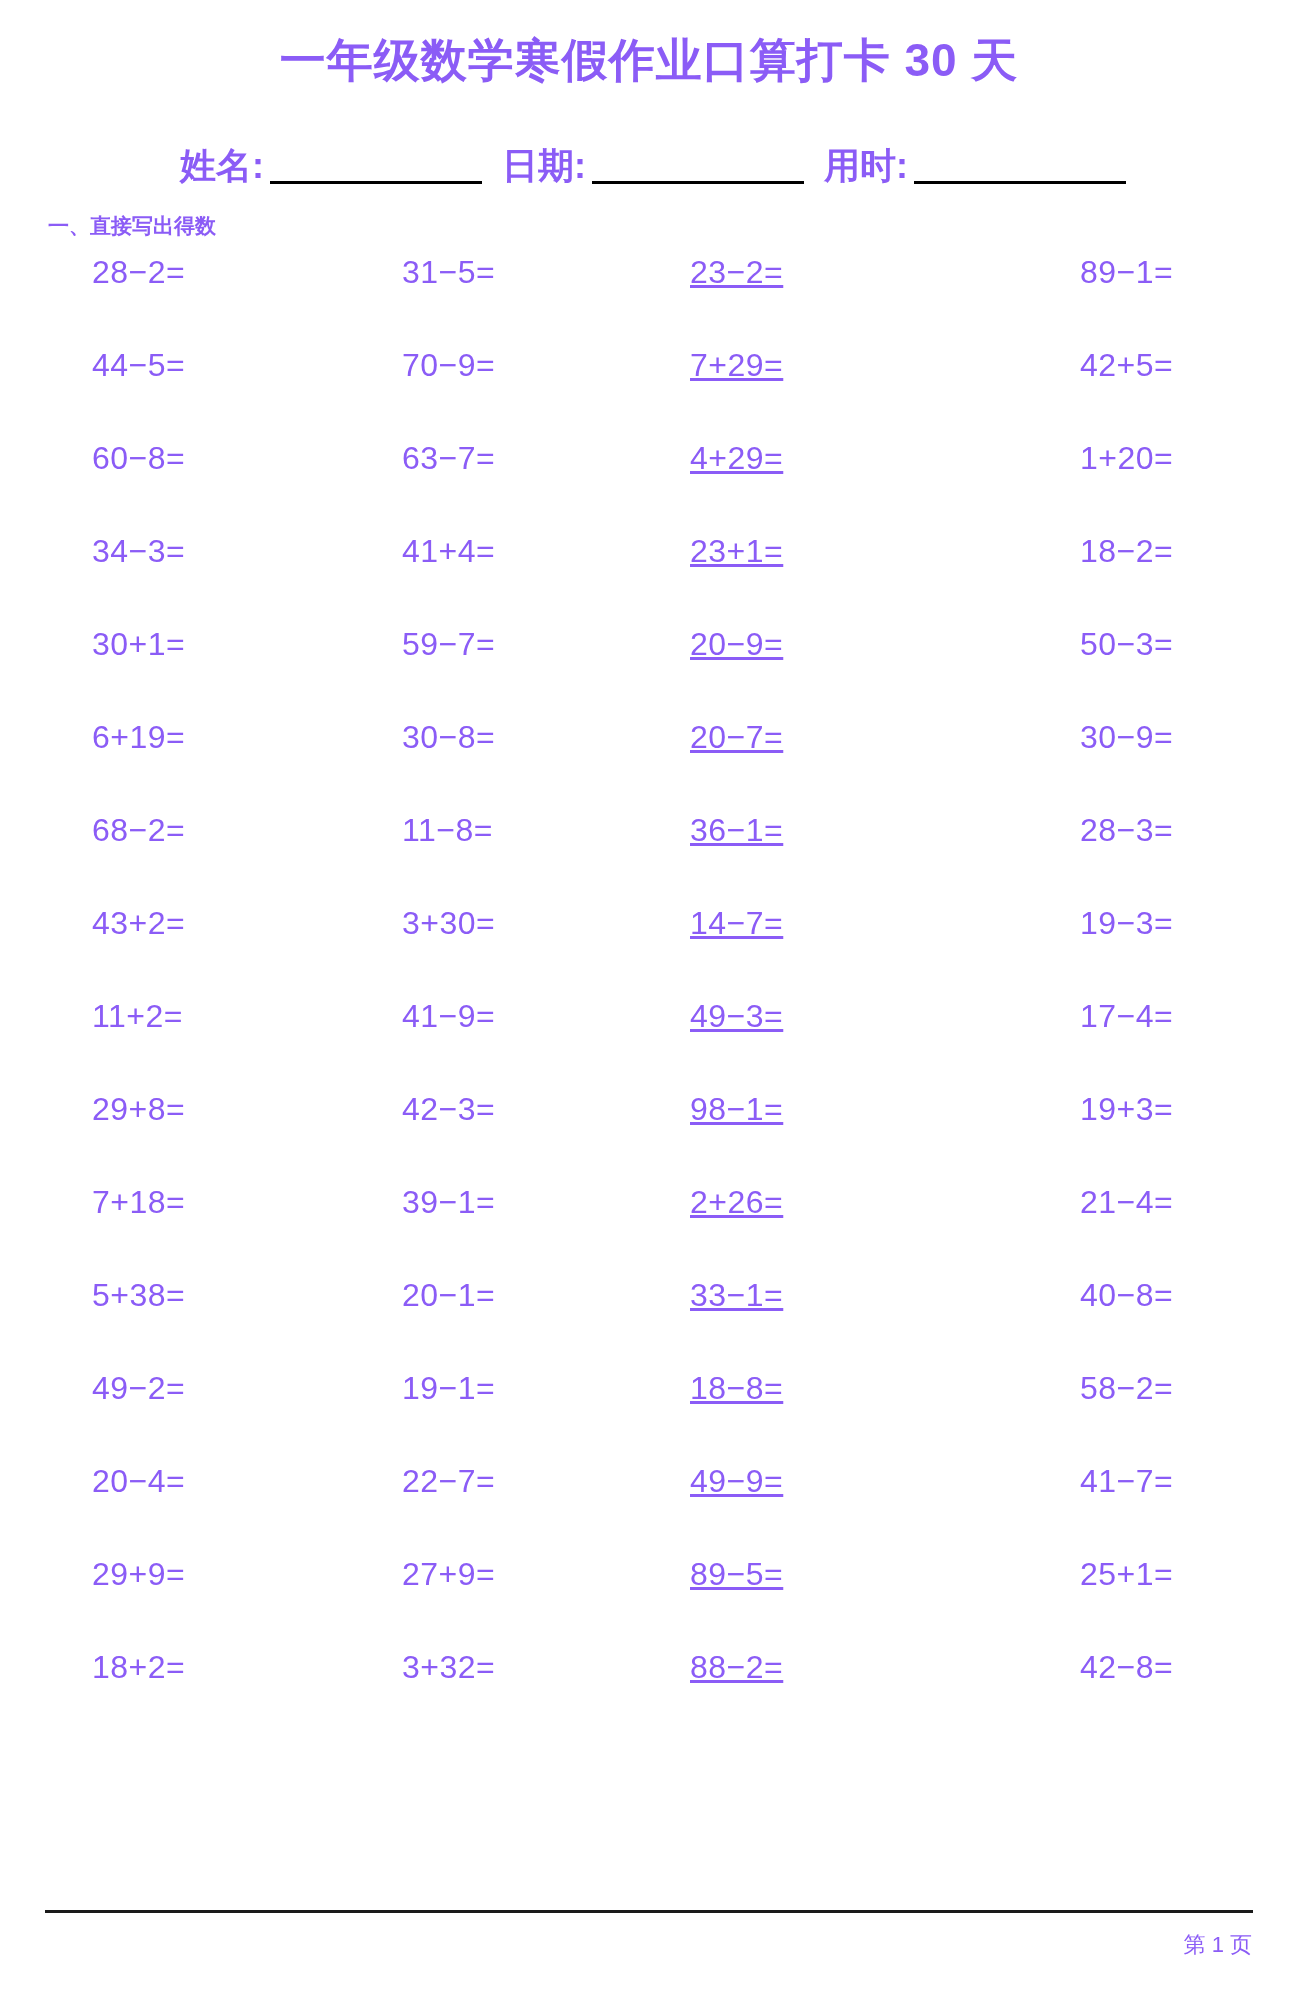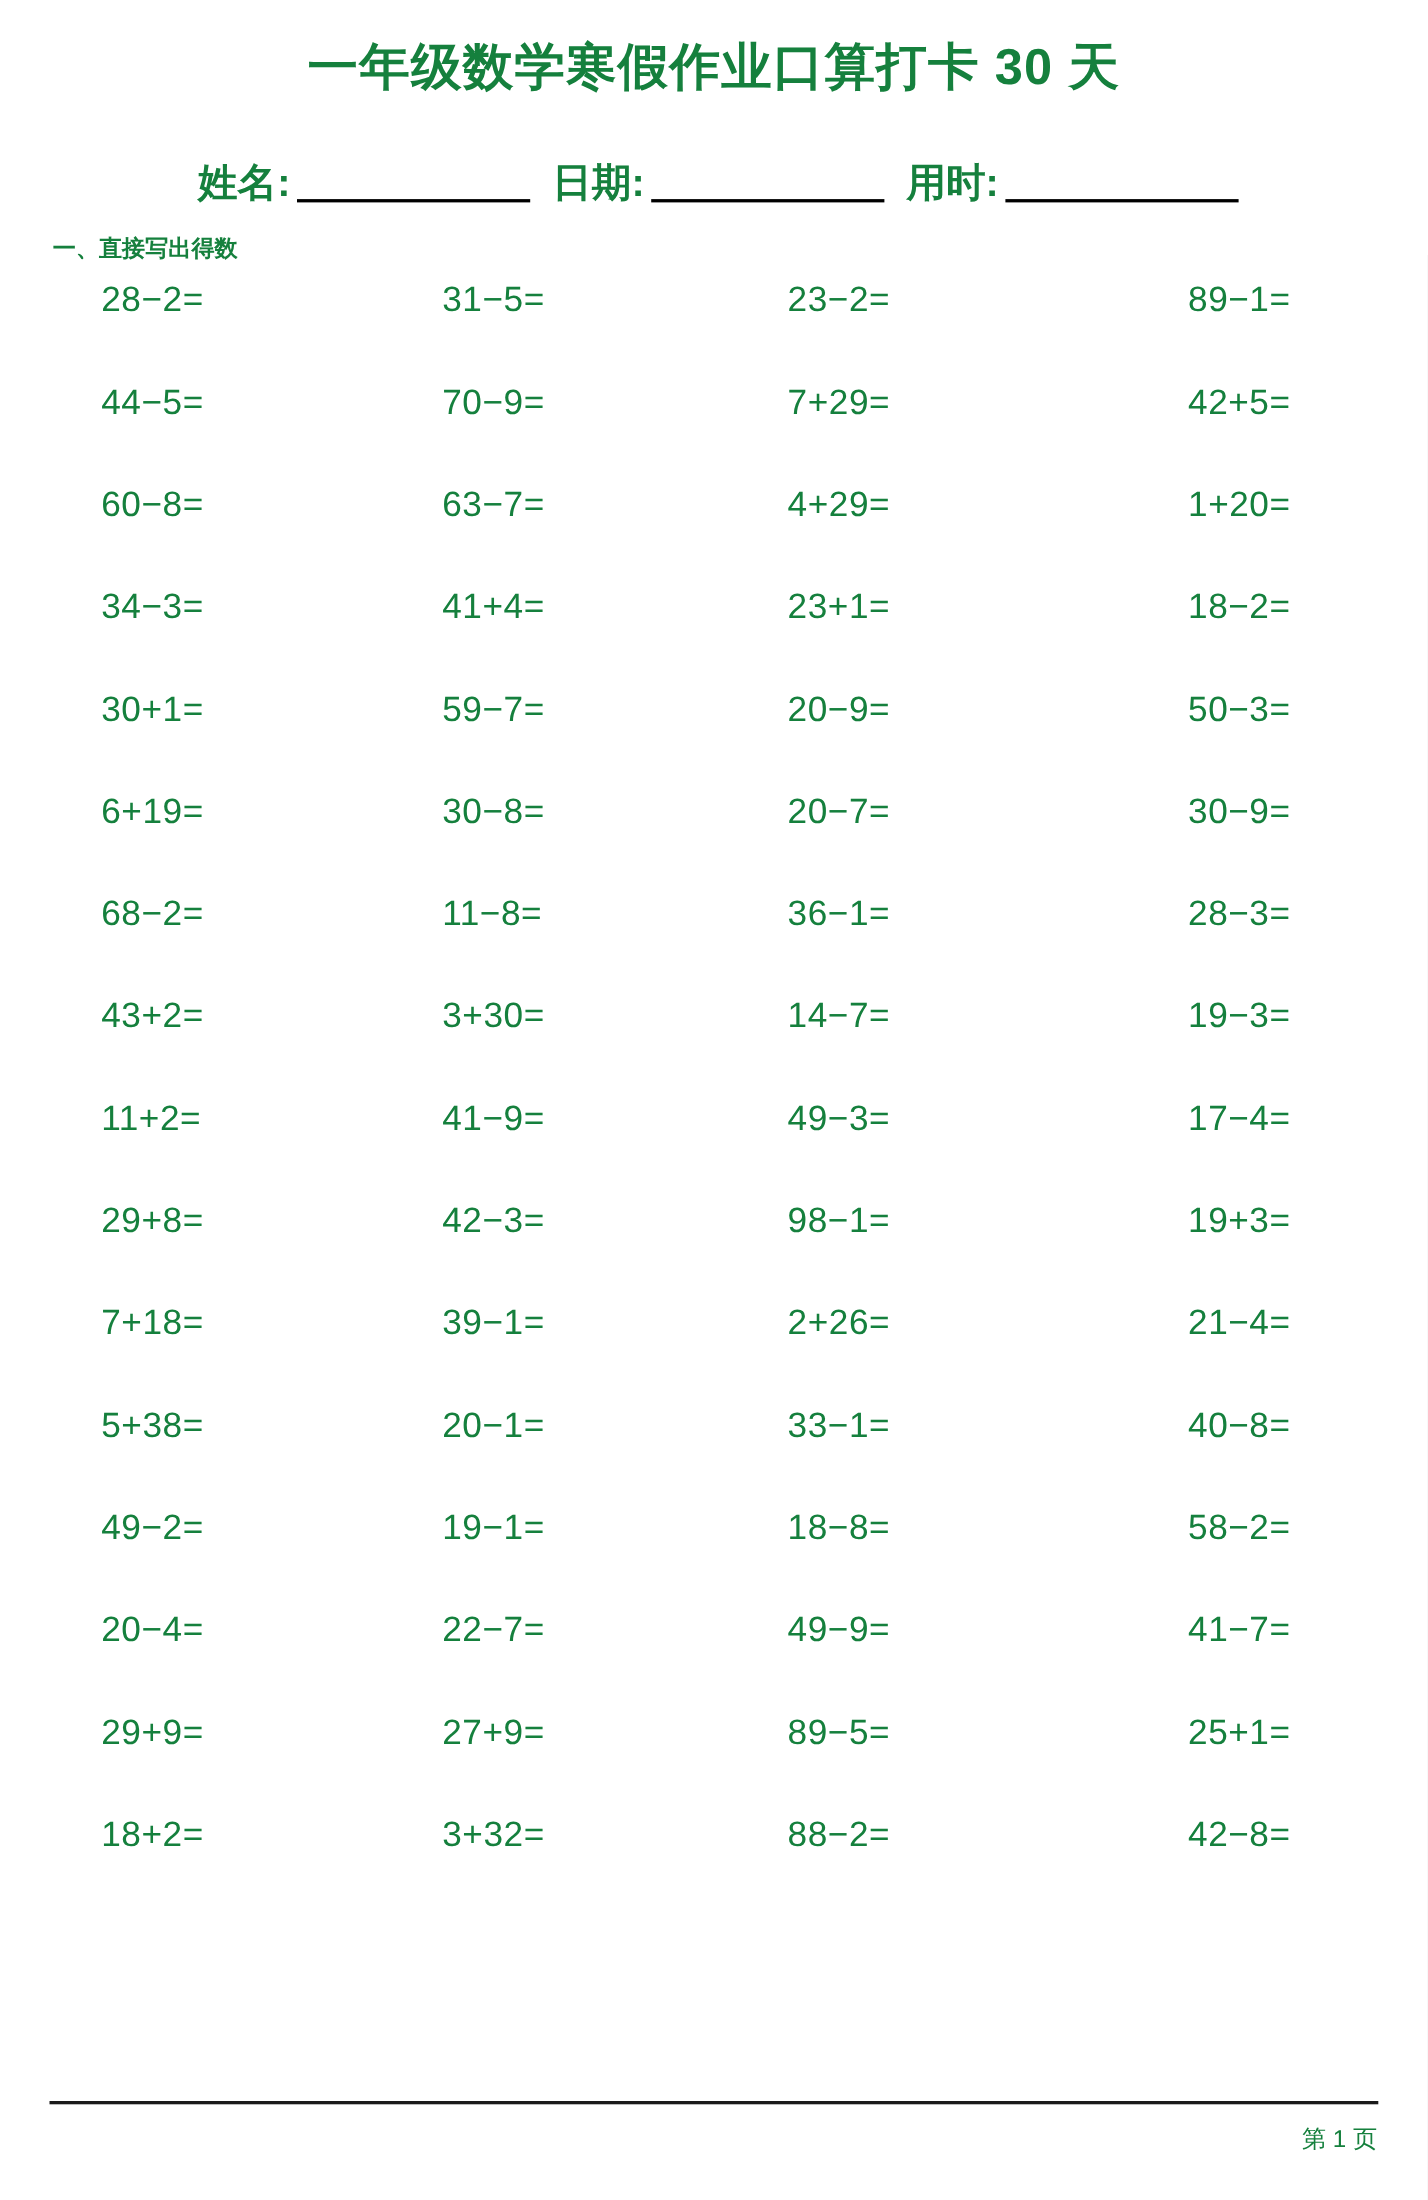--- a/index.html
+++ b/index.html
@@ -2,21 +2,21 @@
 <html><head>
 <meta charset="utf-8">
 <style>
   html,body{margin:0;padding:0;background:#e9e9e9;}
   .page{
     position:relative;
     width:1298px;height:2000px;
     background:#ffffff;
     overflow:hidden;
     font-family:"Liberation Sans","DejaVu Sans",sans-serif;
-    color:#15803d;
+    color:#8b5cf6;
   }
   .title{
     position:absolute;top:30px;left:0;width:100%;
     text-align:center;
     font-size:46px;font-weight:700;
     letter-spacing:1px;
     margin:0;
   }
   .fields{
     position:absolute;top:142px;left:180px;
@@ -43,21 +43,21 @@
   }
   .prow{position:relative;height:93px;}
   .c{
     position:absolute;top:6px;
     font-size:32px;line-height:32px;font-weight:400;
     white-space:nowrap;
     letter-spacing:0.5px;
   }
   .c:nth-child(1){left:92px;}
   .c:nth-child(2){left:402px;}
-  .c:nth-child(3){left:716px;}
+  .c:nth-child(3){left:690px;text-decoration:underline;}
   .c:nth-child(4){left:1080px;}
   .footer-line{
     position:absolute;top:1910px;left:45px;
     width:1208px;height:3px;background:#1a1a1a;
   }
   .page-number{
     position:absolute;top:1930px;right:46px;
     font-size:22px;font-weight:400;
   }
 </style>

